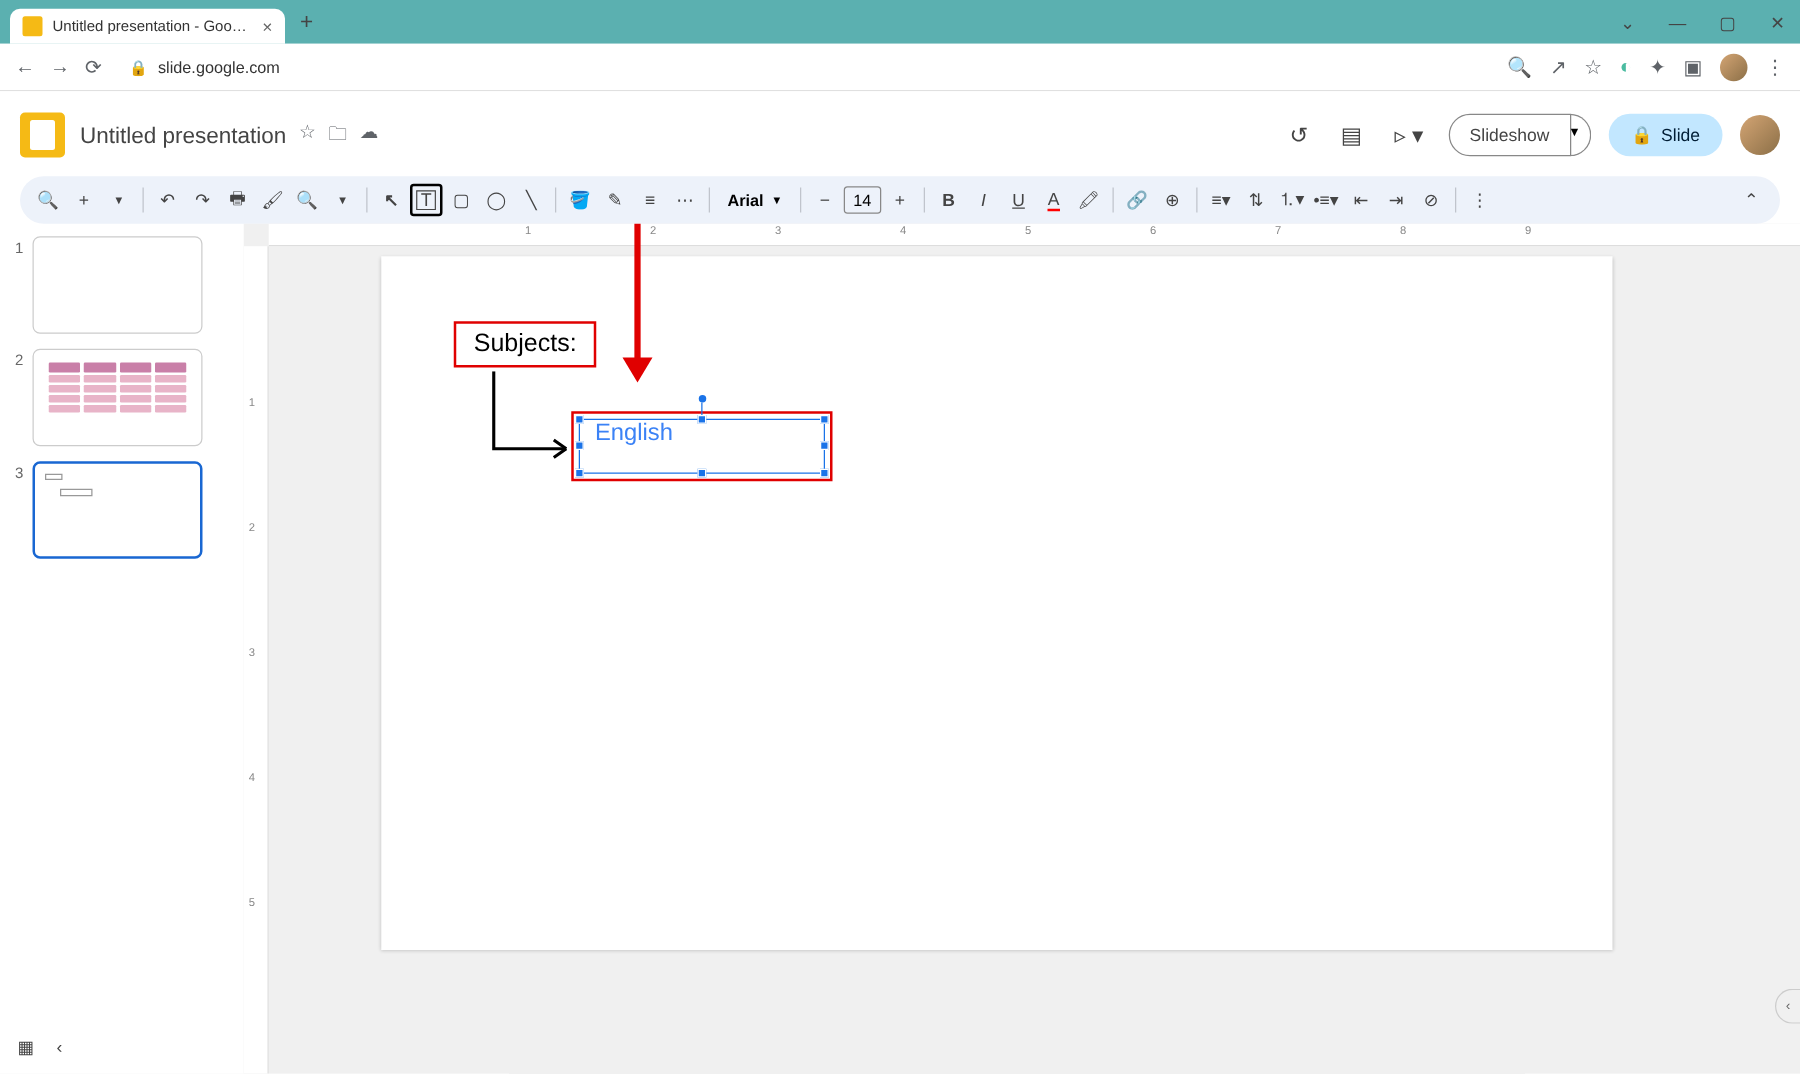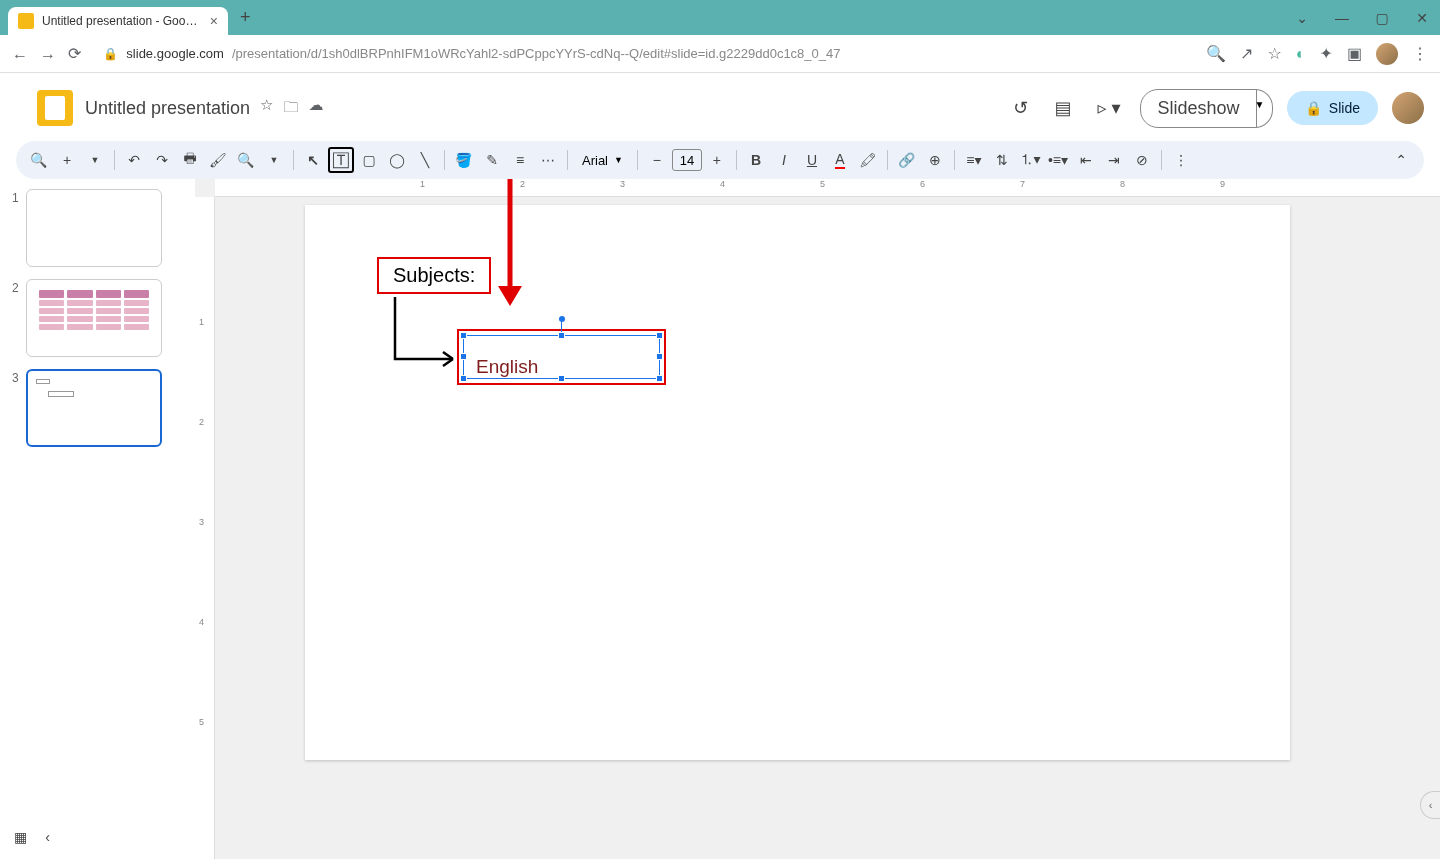--- a/index.html
+++ b/index.html
@@ -19,43 +19,43 @@
 .nav-icon { color: #5f6368; font-size: 16px; cursor: pointer; }
 .url-bar { flex: 1; display: flex; align-items: center; gap: 8px; padding: 0 10px; }
 .lock-icon { color: #5f6368; font-size: 12px; }
 .url-text { color: #333; font-size: 13px; }
 .url-path { color: #888; }
 .nav-right { display: flex; gap: 14px; align-items: center; }
 .nav-right span { color: #5f6368; cursor: pointer; }
 .avatar-small { width: 22px; height: 22px; border-radius: 50%; background: linear-gradient(135deg, #d4a574, #8b6f47); }
 
 
-.app-header { background: #fff; height: 64px; display: flex; align-items: center; padding: 6px 16px 0; margin-left: 21px; }
+.app-header { background: #fff; height: 64px; display: flex; align-items: center; padding: 6px 16px 0; }
 .app-logo { width: 36px; height: 36px; background: #f5ba15; border-radius: 4px; margin-right: 12px; display: flex; align-items: center; justify-content: center; }
 .app-logo::after { content: ''; width: 20px; height: 24px; background: #fff; border-radius: 2px; }
 .title-area { flex: 1; }
 .doc-title { font-size: 18px; color: #444; display: flex; align-items: center; gap: 10px; }
 .title-icons { display: flex; gap: 10px; color: #5f6368; }
 .title-icons span { font-size: 15px; cursor: pointer; }
 .menu-bar { display: flex; gap: 2px; margin-top: 2px; }
 .menu-item { font-size: 13.5px; color: #444; padding: 3px 7px; cursor: pointer; border-radius: 4px; }
 .header-right { display: flex; align-items: center; gap: 14px; }
 .header-icon { color: #444; font-size: 18px; cursor: pointer; padding: 6px; }
-.slideshow-btn { border: 1px solid #888; border-radius: 18px; padding: 8px 16px; font-size: 18px; color: #444; cursor: pointer; display: flex; align-items: center; }
+.slideshow-btn { border: 1px solid #888; border-radius: 18px; padding: 8px 16px; font-size: 14px; color: #444; cursor: pointer; display: flex; align-items: center; }
 .slideshow-split { border: 1px solid #888; border-left: none; border-radius: 0 18px 18px 0; padding: 9px 8px; margin-left: -10px; cursor:pointer; font-size: 10px;}
 .slideshow-btn { border-radius: 18px 0 0 18px; }
 .share-btn { background: #c2e7ff; border-radius: 20px; padding: 9px 18px; font-size: 14px; color: #001d35; cursor: pointer; display: flex; align-items: center; gap: 6px; }
 .avatar-big { width: 32px; height: 32px; border-radius: 50%; background: linear-gradient(135deg, #d4a574, #8b6f47); cursor: pointer; }
 
 
 .toolbar { background: #edf2fa; height: 38px; margin: 4px 16px 0; border-radius: 22px; display: flex; align-items: center; padding: 0 10px; gap: 2px; position: relative; }
 .tb-btn { width: 26px; height: 26px; display: flex; align-items: center; justify-content: center; color: #444; cursor: pointer; border-radius: 4px; font-size: 14px; }
 .tb-sep { width: 1px; height: 20px; background: #c0c4cc; margin: 0 4px; }
 .tb-highlight { border: 2.5px solid #000; border-radius: 3px; }
-.font-select { font-size: 13px; padding: 0 8px; cursor: pointer; display: flex; align-items: center; gap: 6px; }
+.font-select { font-size: 13px; padding: 0 8px; cursor: pointer; display: flex; align-items: center; gap: 6px; font-weight: bold; }
 .fontsize-box { border: 1px solid #888; border-radius: 3px; width: 30px; height: 22px; display: flex; align-items: center; justify-content: center; font-size: 13px; }
 .tb-expand { margin-left: auto; }
 
 
 .workspace { display: flex; height: 680px; }
 .slide-panel { width: 195px; padding: 10px 12px; overflow-y: auto; }
 .slide-thumb-wrap { display: flex; margin-bottom: 12px; }
 .slide-num { font-size: 12px; color: #666; width: 14px; padding-top: 2px; }
 .slide-thumb { width: 136px; height: 78px; border: 1px solid #ccc; border-radius: 6px; background: #fff; position: relative; cursor: pointer; overflow: hidden; }
 .slide-thumb.active { border: 2px solid #1967d2; }
@@ -65,24 +65,24 @@
 .thumb-cell.hdr { background:#c97fa8; height:8px;}
 .thumb3-box { position: absolute; background:#fff; border:1px solid #999; font-size:4px; padding:1px; }
 
 .canvas-area { flex: 1; background: #f0f0f0; position: relative; overflow: hidden; }
 .ruler-h { position: absolute; top: 0; left: 20px; right: 0; height: 18px; background: #fff; border-bottom: 1px solid #ddd; }
 .ruler-v { position: absolute; top: 18px; left: 0; width: 20px; bottom: 0; background: #fff; border-right: 1px solid #ddd; }
 .ruler-tick { position: absolute; font-size: 9px; color: #888; }
 .slide-canvas { position: absolute; top: 26px; left: 110px; width: 985px; height: 555px; background: #fff; box-shadow: 0 1px 3px rgba(0,0,0,0.2); }
 
 
-.textbox1 { position: absolute; top: 52px; left: 72px; border: 2.5px solid #e00000; padding: 5px 14px; font-size: 20px; color: #000; }
+.textbox1 { position: absolute; top: 52px; left: 58px; border: 2.5px solid #e00000; padding: 5px 14px; font-size: 20px; color: #000; }
 .textbox2-wrap { position: absolute; top: 124px; left: 152px; }
 .textbox2-outer { border: 2.5px solid #e00000; padding: 4px; }
-.textbox2 { width: 197px; height: 44px; border: 1.5px solid #1a73e8; position: relative; display: flex; align-items: flex-end; padding: 0 12px; font-size: 19px; color: #7f1d1d; }
+.textbox2 { width: 197px; height: 44px; border: 1.5px solid #1a73e8; position: relative; display: flex; align-items: flex-start; padding: 0 12px; font-size: 19px; color: #3b82f6; }
 .sel-handle { position: absolute; width: 7px; height: 7px; background: #1a73e8; border: 1px solid #fff; }
 .sel-handle.tl { top:-4px; left:-4px; } .sel-handle.tr { top:-4px; right:-4px; }
 .sel-handle.bl { bottom:-4px; left:-4px; } .sel-handle.br { bottom:-4px; right:-4px; }
 .sel-handle.tm { top:-4px; left:calc(50% - 4px); } .sel-handle.bm { bottom:-4px; left:calc(50% - 4px); }
 .sel-handle.ml { top:calc(50% - 4px); left:-4px; } .sel-handle.mr { top:calc(50% - 4px); right:-4px; }
 .rot-handle { position:absolute; top:-20px; left:calc(50% - 3px); width:6px;height:6px; background:#1a73e8; border-radius:50%; }
 .rot-line { position:absolute; top:-14px; left:calc(50% - 0.5px); width:1px; height:11px; background:#1a73e8;}
 
 
 .anno-arrow-red { position: absolute; pointer-events: none; }
@@ -113,21 +113,20 @@
   </div>
 </div>
 
 <div class="nav-bar">
   <span class="nav-icon">←</span>
   <span class="nav-icon">→</span>
   <span class="nav-icon">⟳</span>
   <div class="url-bar">
     <span class="lock-icon">🔒</span>
     <span class="url-text">slide.google.com</span>
-      <span class="url-text url-path">/presentation/d/1sh0dlBRPnhIFM1oWRcYahl2-sdPCppcYYrS-cdNq--Q/edit#slide=id.g2229dd0c1c8_0_47</span>
   </div>
   <div class="nav-right">
     <span>🔍</span>
     <span>↗</span>
     <span>☆</span>
     <span style="color:#4abba0">◐</span>
     <span>✦</span>
     <span>▣</span>
     <div class="avatar-small"></div>
     <span>⋮</span>

